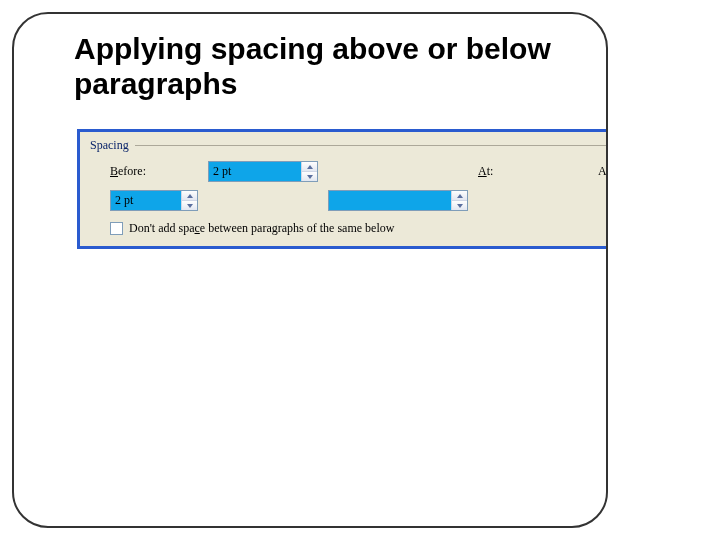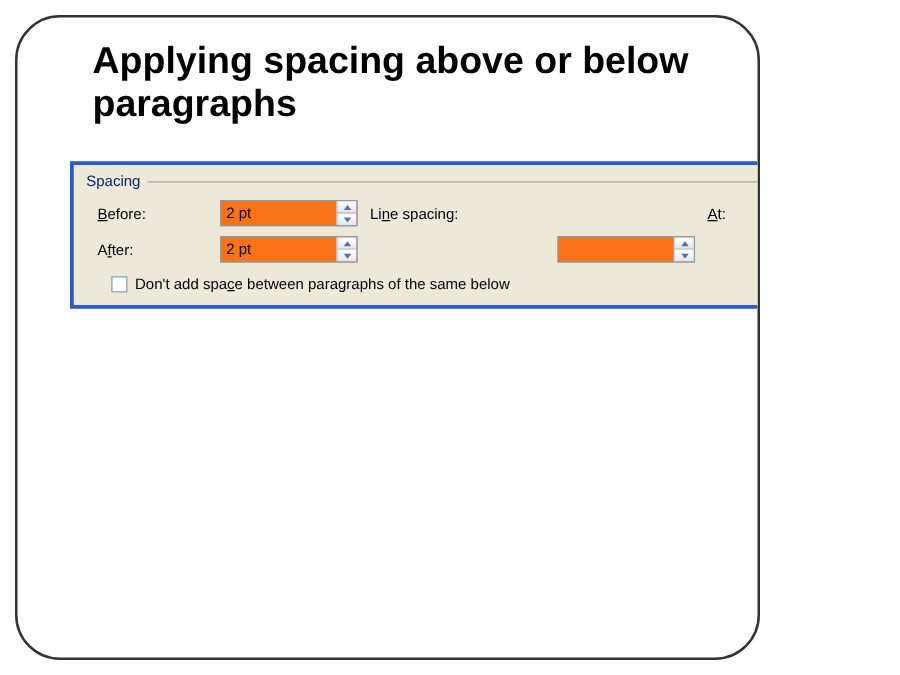--- a/index.html
+++ b/index.html
@@ -26,23 +26,24 @@
     }
 
     .panel-wrap {
       margin: 24px 0 0 14px;
     }
 
     .panel {
       width: 610px;
       border: 3px solid #2a5bcf;
       background: #ece9d8;
-      font-family: Liberation Sans, sans-serif;
+      font-family: Liberation Serif, serif;
       font-size: 12px;
       color: #000;
+      margin-left: 21px;
     }
 
     .group-header {
       display: flex;
       align-items: center;
       padding: 6px 10px 2px 10px;
       gap: 6px;
     }
     .group-header .label {
       color: #0a246a;
@@ -53,31 +54,31 @@
       height: 1px;
       background: #aca899;
     }
 
     .grid {
       display: grid;
       grid-template-columns: 88px 110px 140px 110px 90px;
       column-gap: 10px;
       row-gap: 8px;
       align-items: center;
-      padding: 6px 10px 4px 19px;
+      padding: 6px 10px 4px 30px;
     }
 
     .fld-label { text-align: left; }
     .fld-label .ul { text-decoration: underline; }
 
     .input-wrap {
       display: flex;
       height: 21px;
       border: 1px solid #7f9db9;
-      background: #f97316;
+      background: #0ea5e9;
     }
     .input-text {
       flex: 1;
       line-height: 19px;
       padding: 0 4px;
       font-size: 12px;
       white-space: nowrap;
       overflow: hidden;
     }
 
@@ -151,23 +152,20 @@
           <div class="input-text">2 pt</div>
           <div class="spinner">
             <div class="btn">
                 <div class="arrow arrow-up"></div>
               </div>
             <div class="btn">
                 <div class="arrow arrow-down"></div>
               </div>
           </div>
         </div>
-        <div class="fld-label">
-          <span>Li</span><span class="ul">n</span><span>e spacing:</span>
-        </div>
         <div></div>
         <div class="fld-label">
           <span></span><span class="ul">A</span><span>t:</span>
         </div>
 
         <div class="fld-label">
           <span>A</span><span class="ul">f</span><span>ter:</span>
         </div>
         <div class="input-wrap">
           <div class="input-text">2 pt</div>

